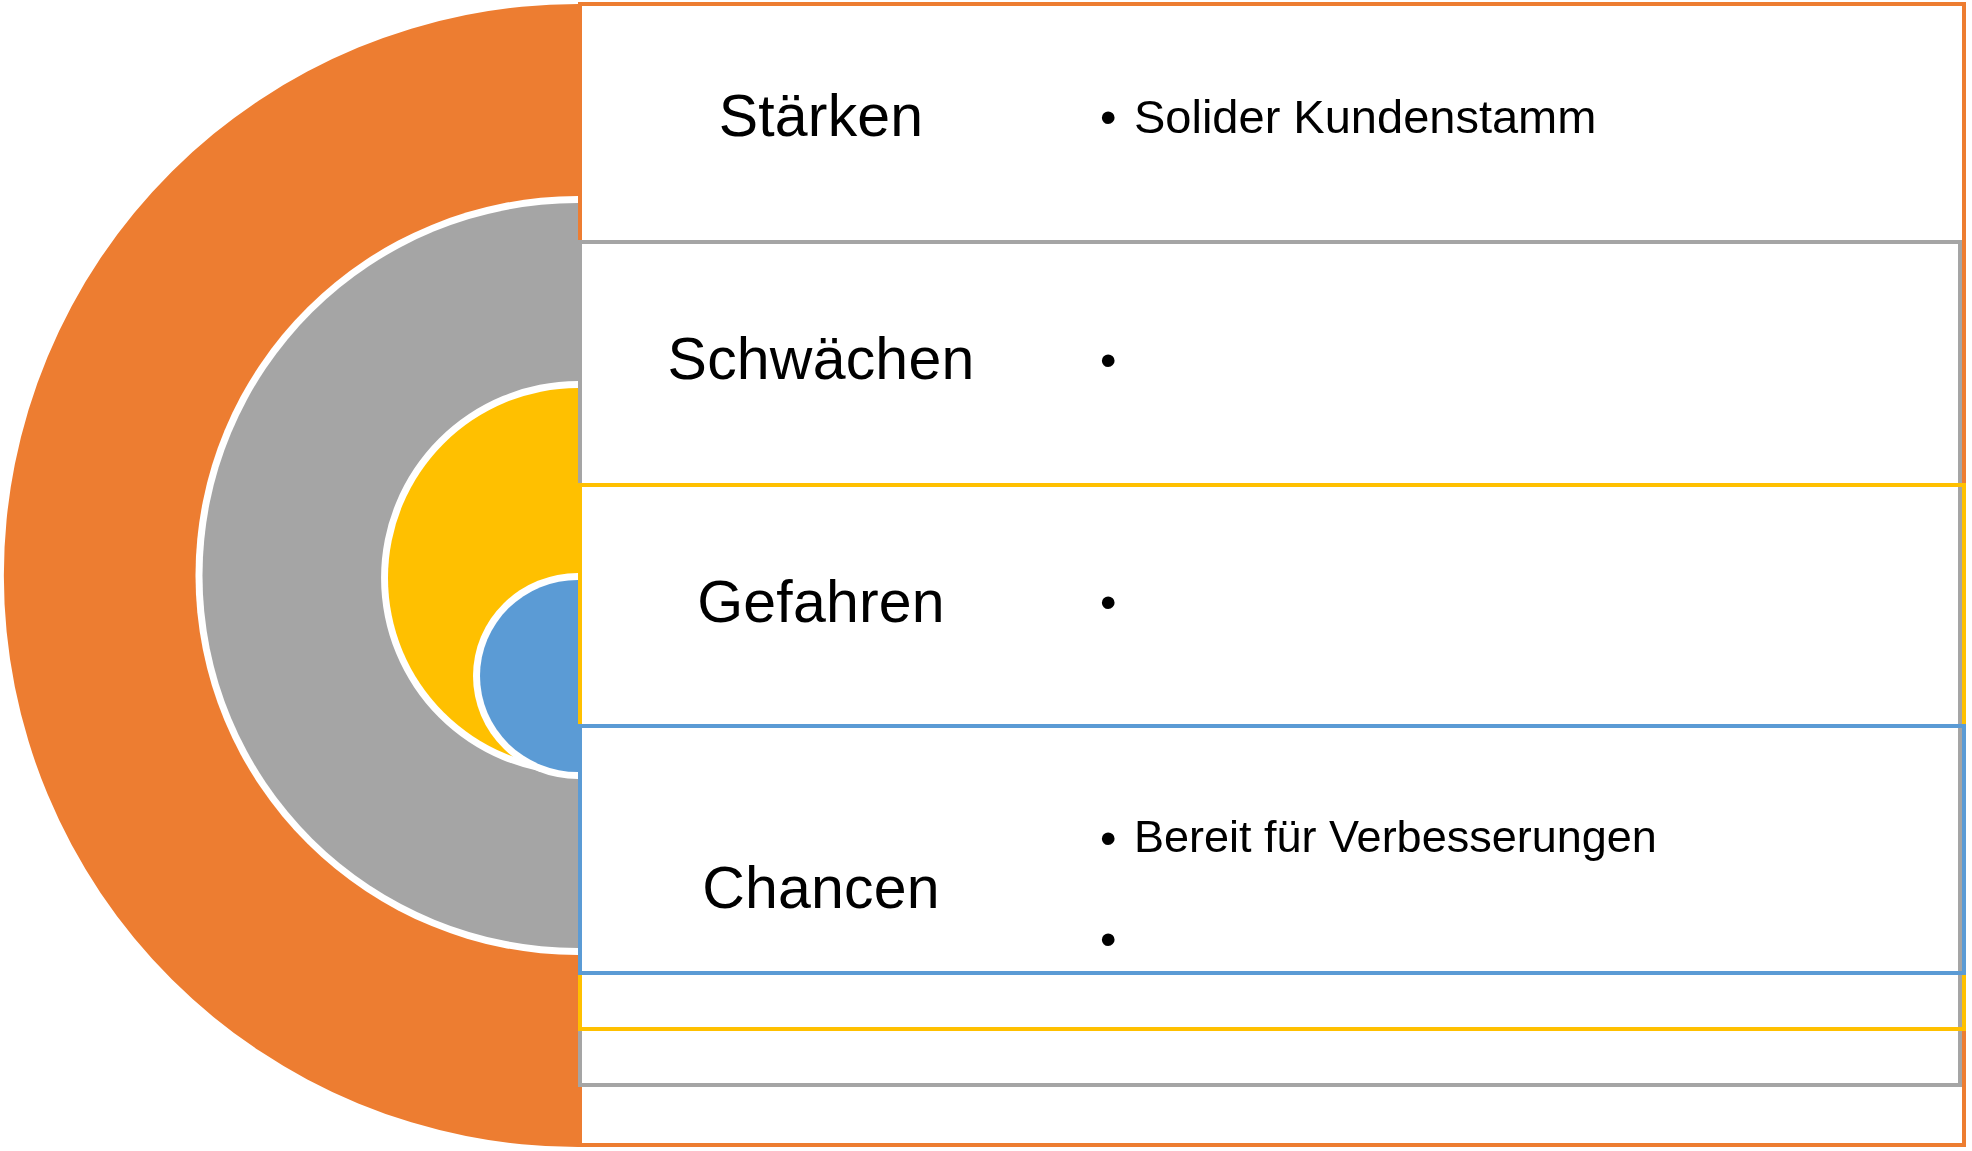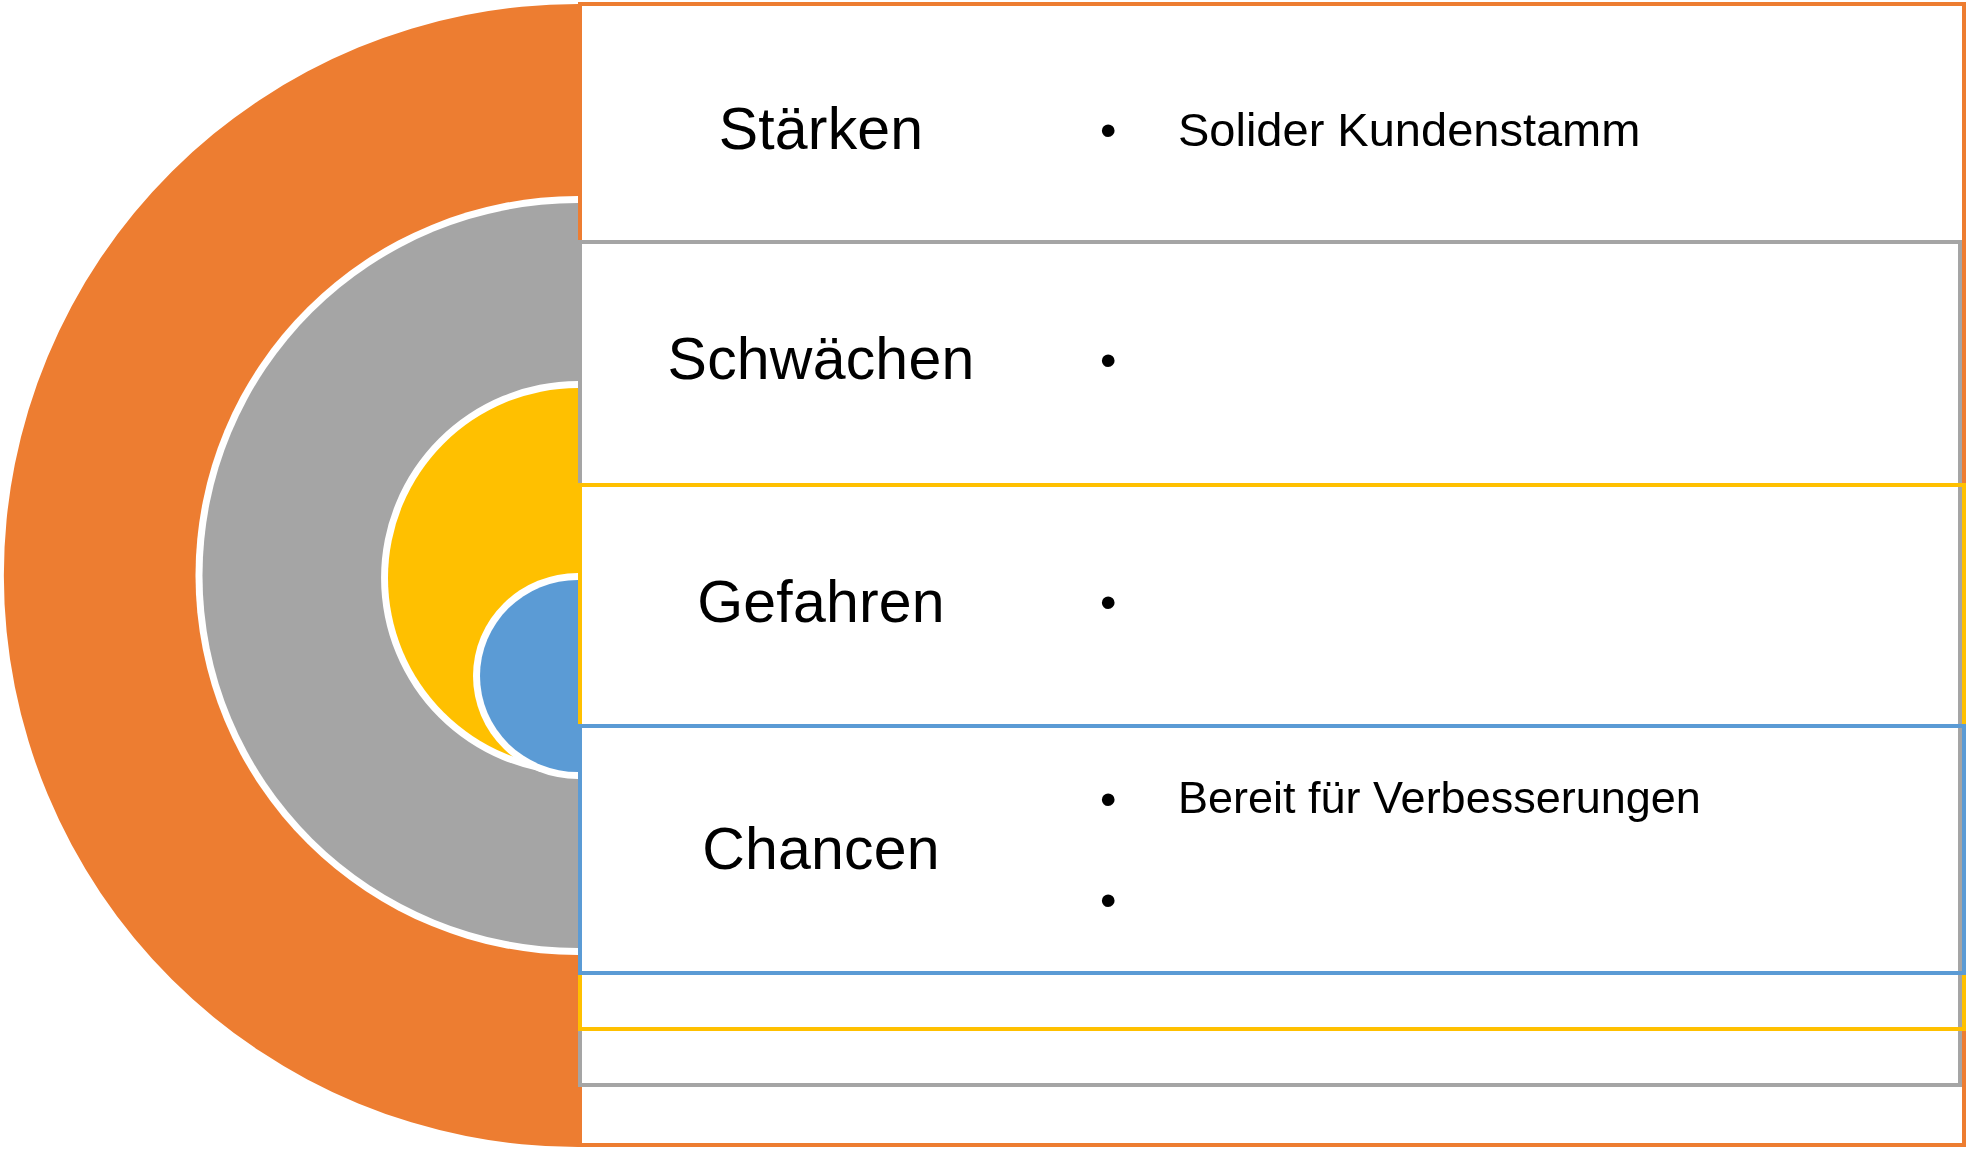--- a/index.html
+++ b/index.html
@@ -19,26 +19,26 @@
   .frame-blue  {left:578px;  top:724px;  width:1388px; height:251px;  border:4px solid #5B9BD5;}
 
   
   .row{position:absolute;left:586px;width:1380px;display:flex;align-items:center;}
   .row-label{width:470px;flex:0 0 470px;text-align:center;font-size:59px;line-height:1.15;
              letter-spacing:.2px;}
   .row-bullets{flex:1 1 auto;padding-left:44px;}
   .bullet{display:flex;align-items:flex-start;font-size:47px;line-height:1.12;margin:0;}
   .bullet + .bullet{margin-top:42px;}
   .bullet-dot{flex:0 0 auto;width:34px;font-size:47px;line-height:1.12;}
-  .bullet-text{flex:1 1 auto;max-width:800px;margin-left:44px;}
+  .bullet-text{flex:1 1 auto;max-width:800px;}
 
-  #row0{top:30px;height:200px;}
+  #row0{top:17px;height:200px;}
   #row1{top:250px;height:220px;}
   #row2{top:495px;height:215px;justify-content:flex-end;}
-  #row3{top:735px;height:230px;}
+  #row3{top:774px;height:230px;}
   #row1 .row-label,#row2 .row-label{font-size:59px;}
   #row3 .bullet{font-size:45px;}
   #row3 .bullet + .bullet{margin-top:48px;}
 </style>
 </head>
 <body>
 
 <div id="stage">
 
   <div id="arcs">

